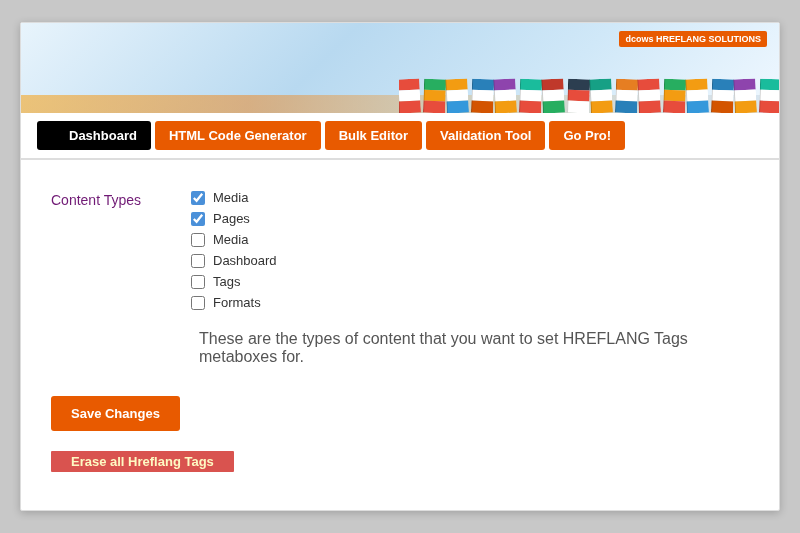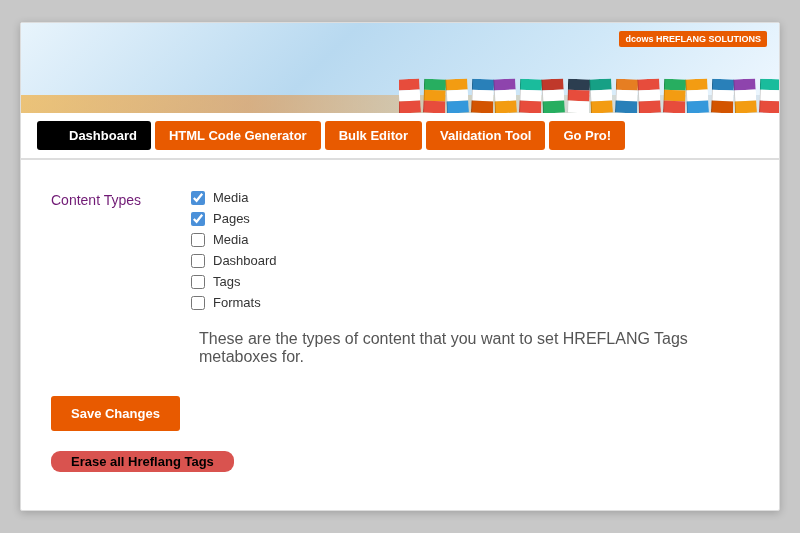--- a/index.html
+++ b/index.html
@@ -179,26 +179,26 @@
       padding: 10px 20px;
       font-size: 13px;
       font-weight: bold;
       border-radius: 3px;
       cursor: pointer;
       margin-top: 30px;
       display: block;
     }
     .erase-btn {
       background: #d9534f;
-      color: #000000;
+      color: #fef9c3;
       border: none;
       padding: 3px 20px;
       font-size: 13px;
       font-weight: bold;
-      border-radius: 9px;
+      border-radius: 1px;
       cursor: pointer;
       margin-top: 20px;
       display: block;
     }
   </style>
 </head>
 <body>
 
 <div class="page-wrapper">
 

